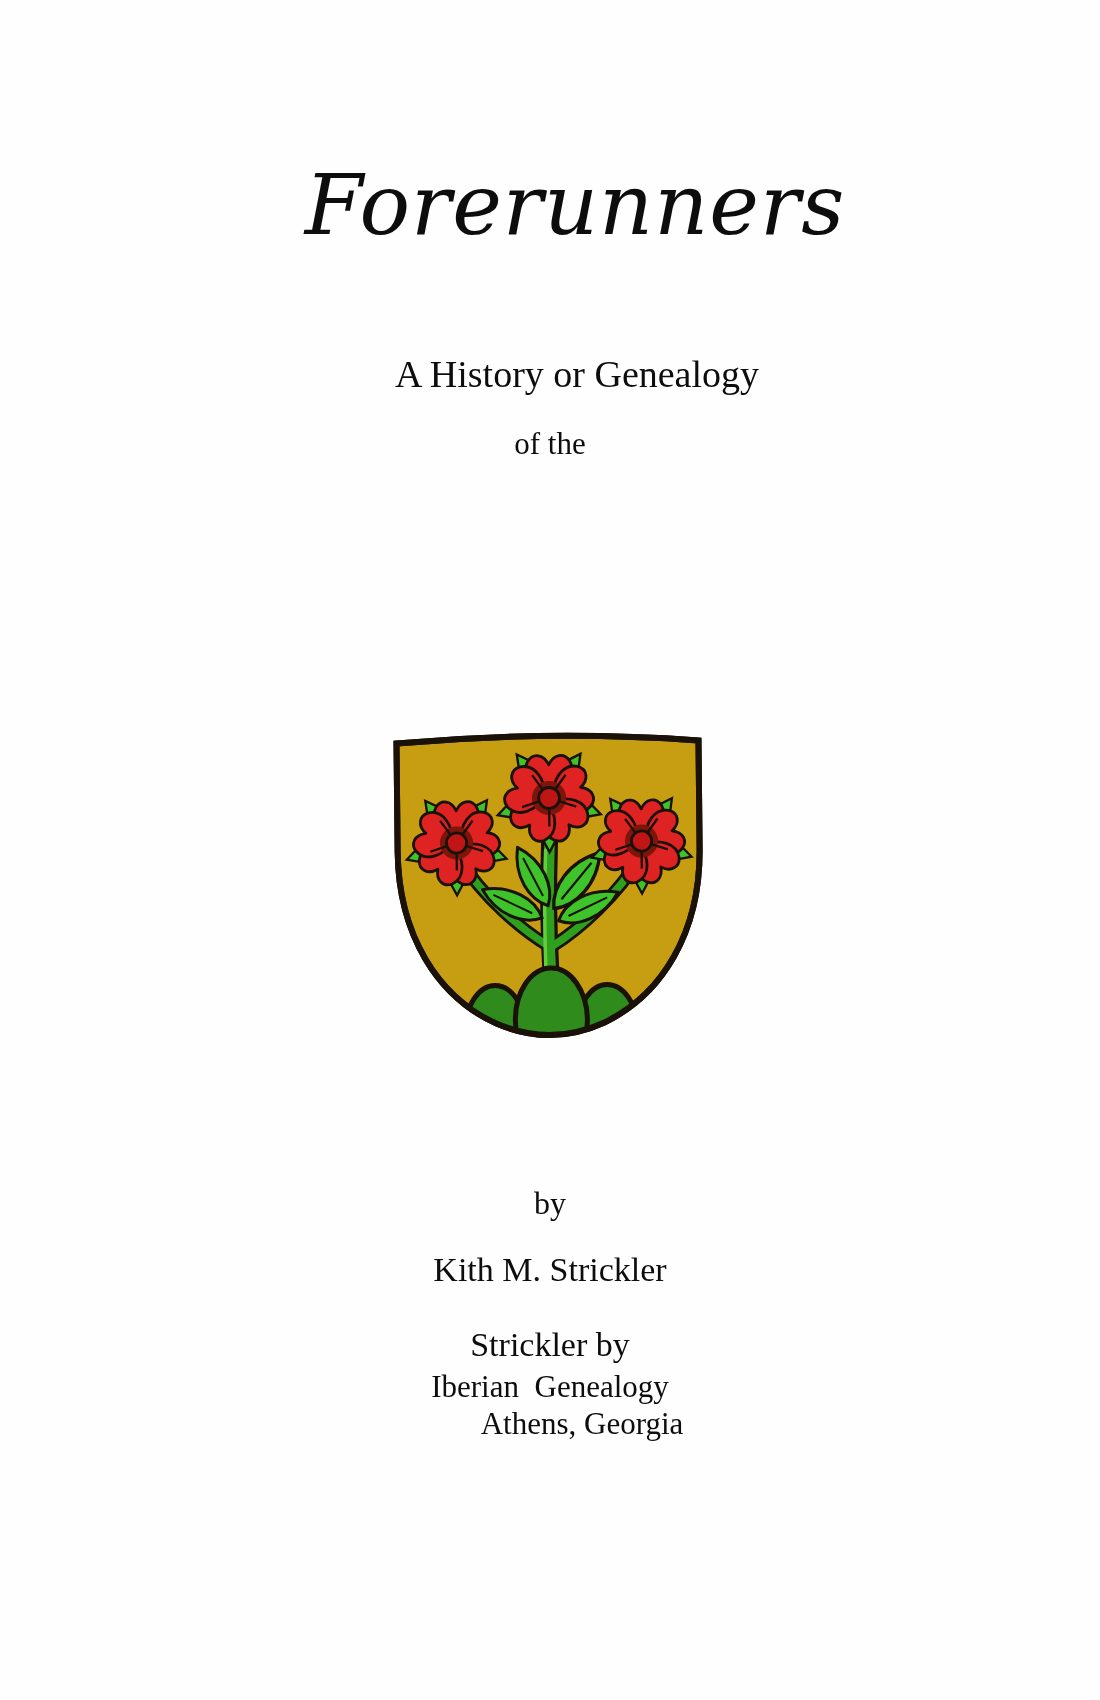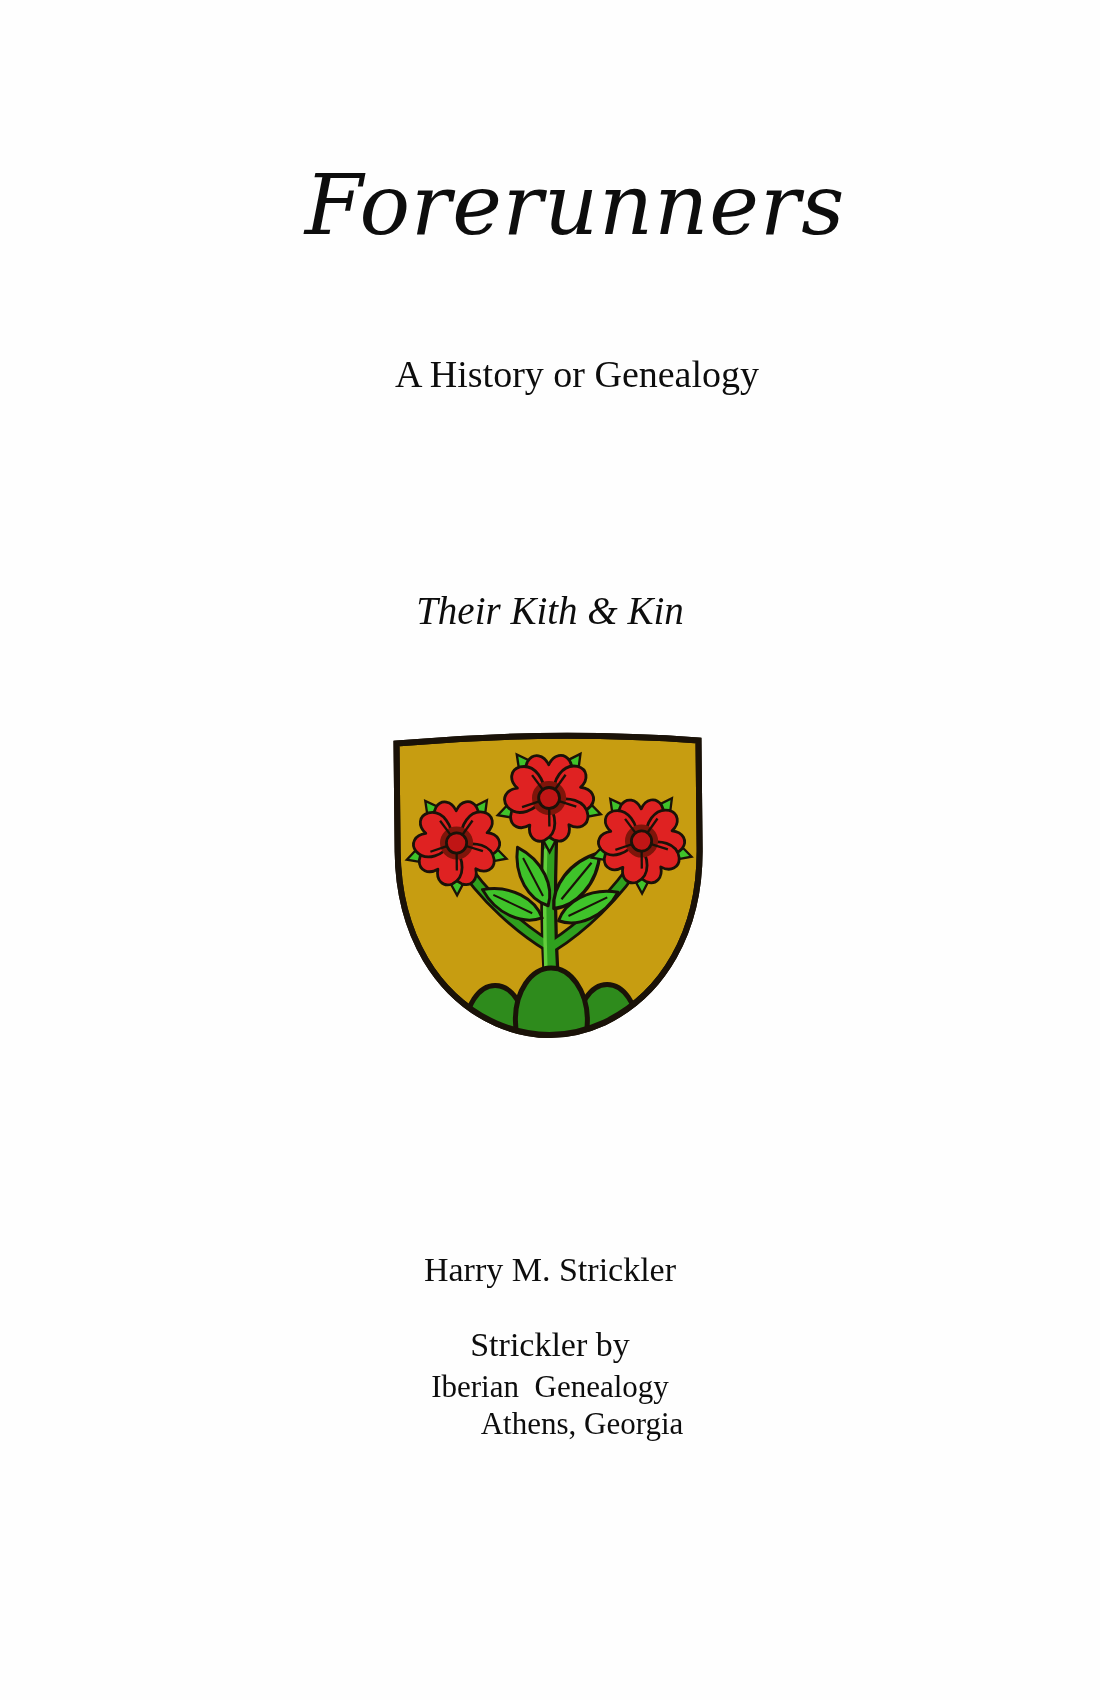--- a/index.html
+++ b/index.html
@@ -42,21 +42,21 @@
   #arms path, #arms ellipse, #arms circle{vector-effect:none;}
   .outline-stroke{stroke:#1a1208;}
 </style>
 </head>
 <body>
 
 <div id="page">
 
   <div class="line" id="script-title">Forerunners</div>
   <div class="line" id="subtitle">A History or Genealogy</div>
-  <div class="line" id="tagline">Their Kith &amp; Kin</div>
+  <div class="line" id="subtitle-connector">of the</div>
 
   <svg id="arms" viewBox="0 0 318 308" xmlns="http://www.w3.org/2000/svg">
     <defs>
       <clipPath id="shield-clip">
         <path d="M8,10 C108,2 210,2 310,10 L310,118 C310,202 271,264 213,291 C177,307 141,307 105,291 C47,264 8,202 8,118 Z"></path>
       </clipPath>
 
       <g id="rose">
         <g>
           <path d="M0,-30 L-8,-42 L0,-57 L8,-42 Z" transform="rotate(36)" class="outline-stroke" stroke-width="2.5" fill="#3FC32A"></path>
@@ -114,18 +114,19 @@
       </g>
     </g>
 
     <path d="M8,10 C108,2 210,2 310,10 L310,118 C310,202 271,264 213,291 C177,307 141,307 105,291 C47,264 8,202 8,118 Z" fill="none" class="outline-stroke" stroke-width="6"></path>
 
     <use href="#rose" xlink:href="#rose" transform="translate(160,66) scale(0.95)"></use>
     <use href="#rose" xlink:href="#rose" transform="translate(67,110) scale(0.92)"></use>
     <use href="#rose" xlink:href="#rose" transform="translate(252,110) scale(0.92)"></use>
   </svg>
 
-  <div class="line" id="author-name">Harry M. Strickler</div>
+  <div class="line" id="byline-label">by</div>
+  <div class="line" id="author-name">Kith M. Strickler</div>
   <div class="line" id="reprint-label">Strickler by</div>
   <div class="line" id="publisher-name">Iberian  Genealogy</div>
   <div class="line" id="publisher-location">Athens, Georgia</div>
 
 </div>
 
 </body></html>

